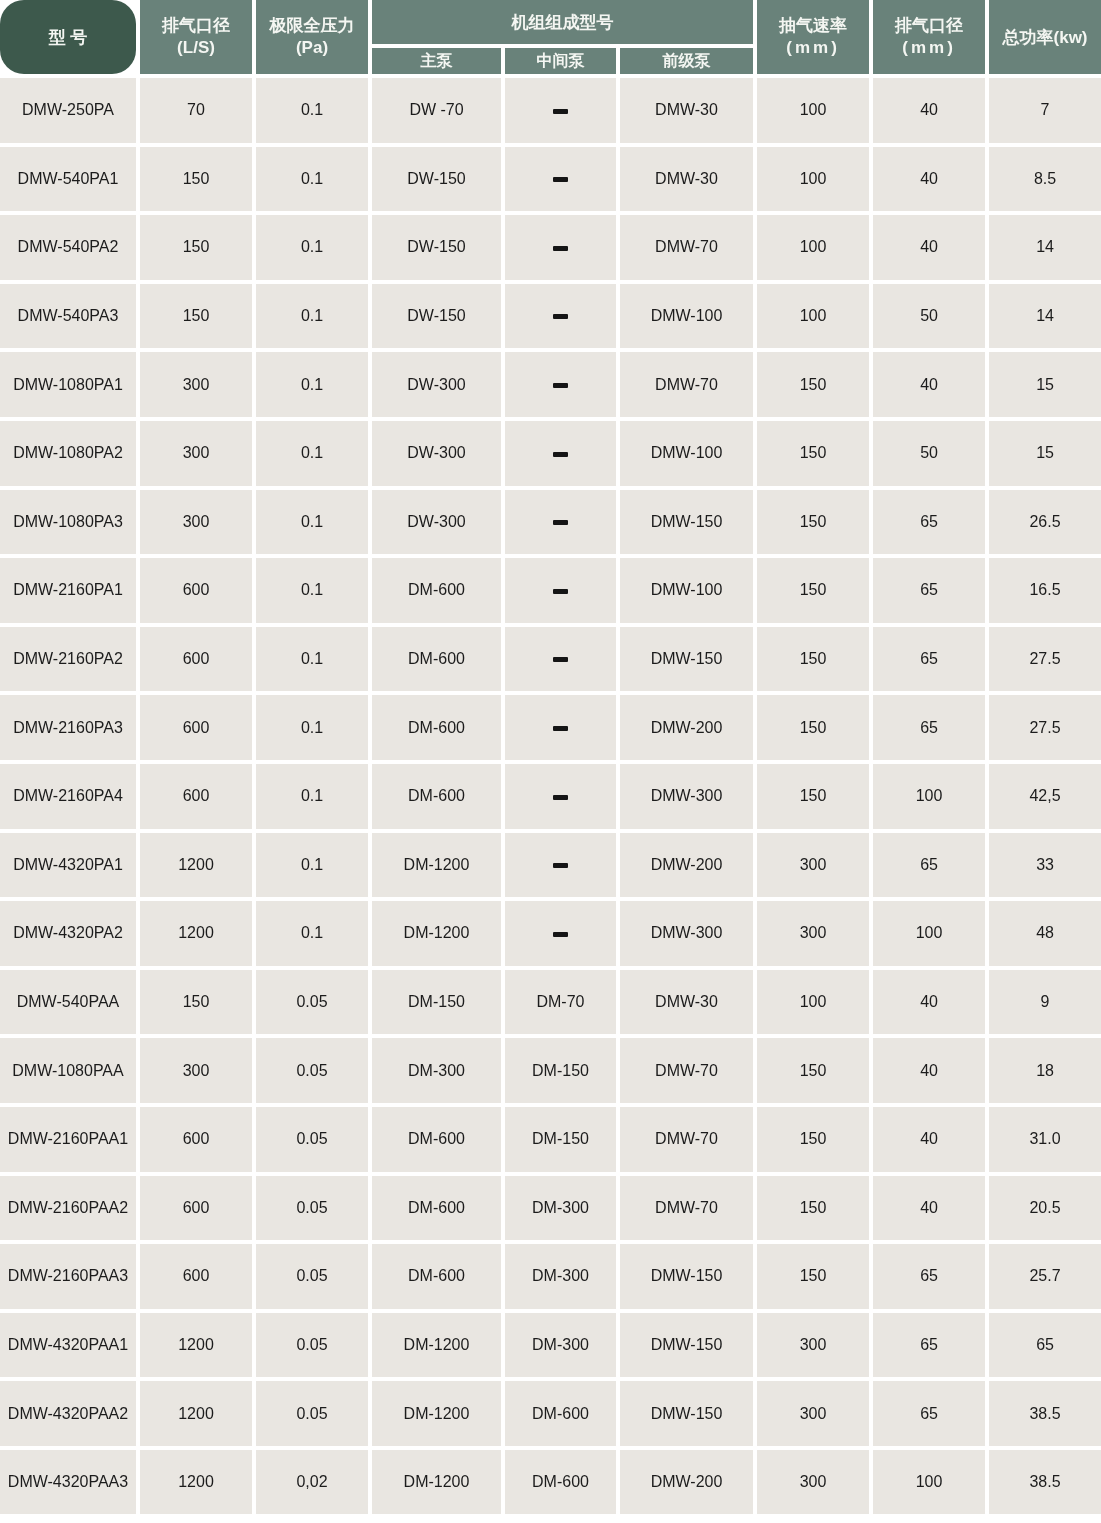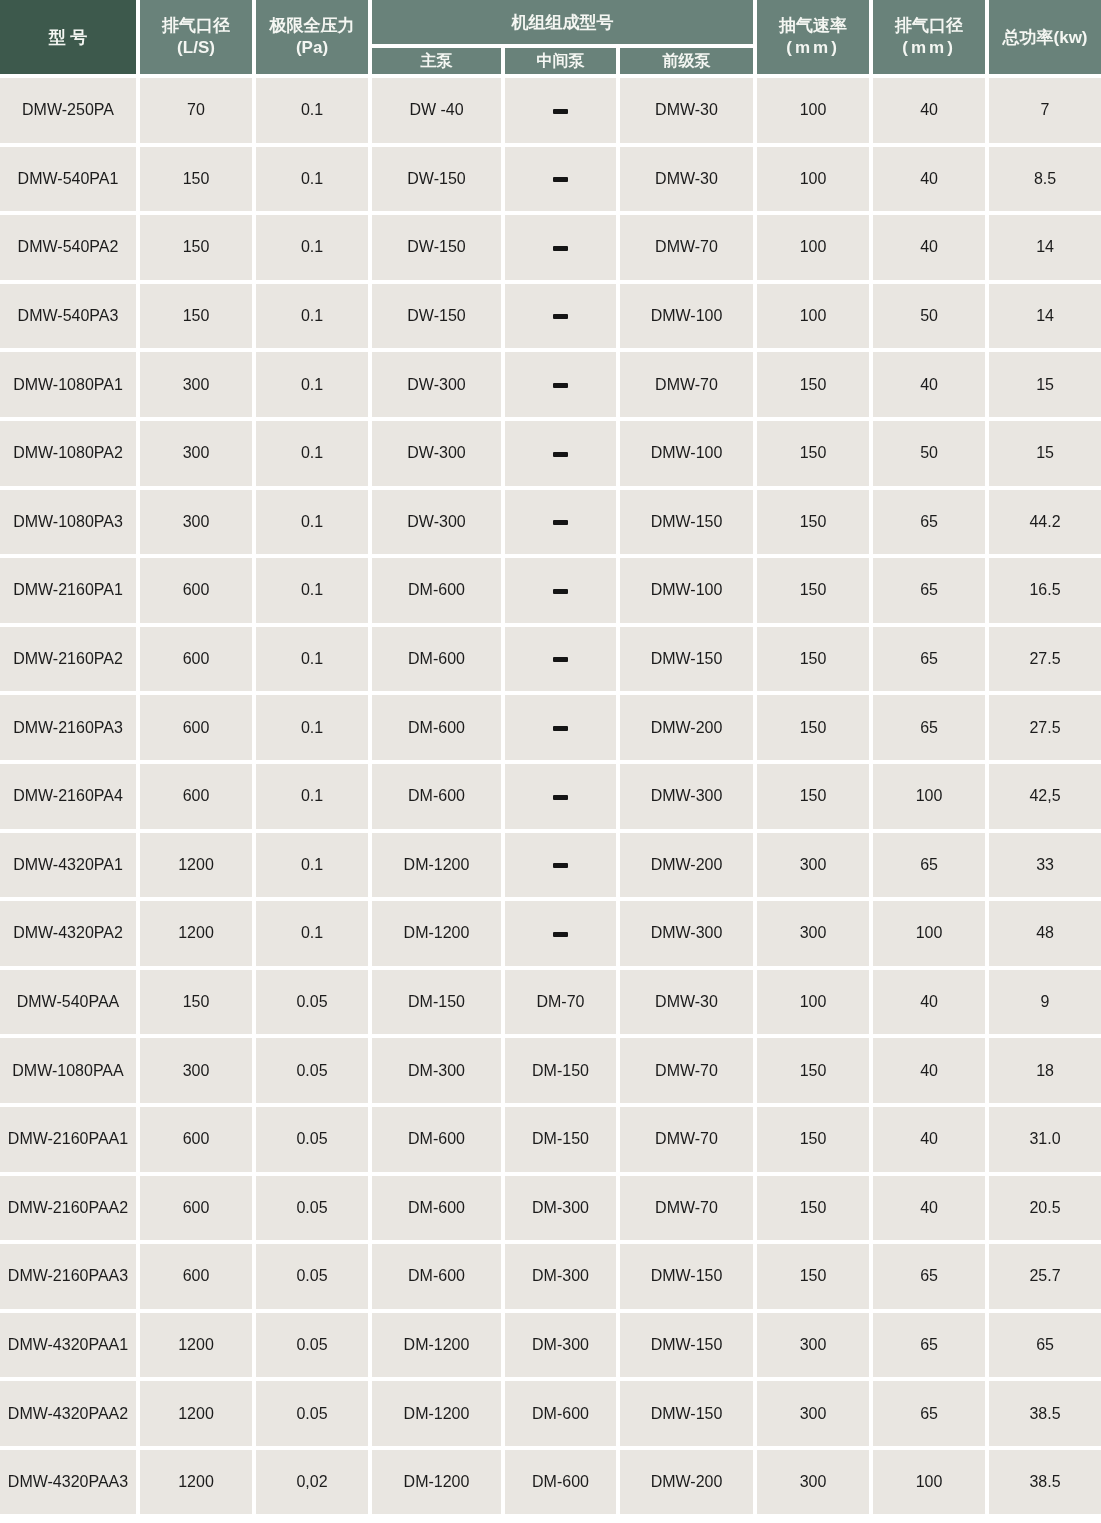--- a/index.html
+++ b/index.html
@@ -27,21 +27,21 @@
   }
   th {
     background: var(--header-green);
     color: var(--header-text);
     font-weight: bold;
     font-size: 17px;
     text-align: center;
     vertical-align: middle;
     padding: 2px;
   }
-  th.dark { background: var(--header-dark); }
+  th.dark { background: var(--header-dark); border-radius: 24px; }
   thead tr.top-row    { height: 44px; }
   thead tr.sub-row    { height: 26px; }
   thead tr.sub-row th { font-size: 16px; }
   td {
     background: var(--cell-bg);
     color: var(--cell-text);
     font-size: 16px;
     text-align: center;
     vertical-align: middle;
     height: 64.6px;
@@ -112,21 +112,21 @@
       <th>
         <span>前级泵</span>
       </th>
     </tr>
   </thead>
   <tbody id="table-body">
       <tr>
     <td>DMW-250PA</td>
     <td>70</td>
     <td>0.1</td>
-    <td>DW -40</td>
+    <td>DW -70</td>
     <td><span class="dash" style="background: rgb(21, 21, 21);"></span></td>
     <td>DMW-30</td>
     <td>100</td>
     <td>40</td>
     <td>7</td>
   </tr>
       <tr>
     <td>DMW-540PA1</td>
     <td>150</td>
     <td>0.1</td>
@@ -183,21 +183,21 @@
   </tr>
       <tr>
     <td>DMW-1080PA3</td>
     <td>300</td>
     <td>0.1</td>
     <td>DW-300</td>
     <td><span class="dash" style="background: rgb(21, 21, 21);"></span></td>
     <td>DMW-150</td>
     <td>150</td>
     <td>65</td>
-    <td>44.2</td>
+    <td>26.5</td>
   </tr>
       <tr>
     <td>DMW-2160PA1</td>
     <td>600</td>
     <td>0.1</td>
     <td>DM-600</td>
     <td><span class="dash" style="background: rgb(21, 21, 21);"></span></td>
     <td>DMW-100</td>
     <td>150</td>
     <td>65</td>

